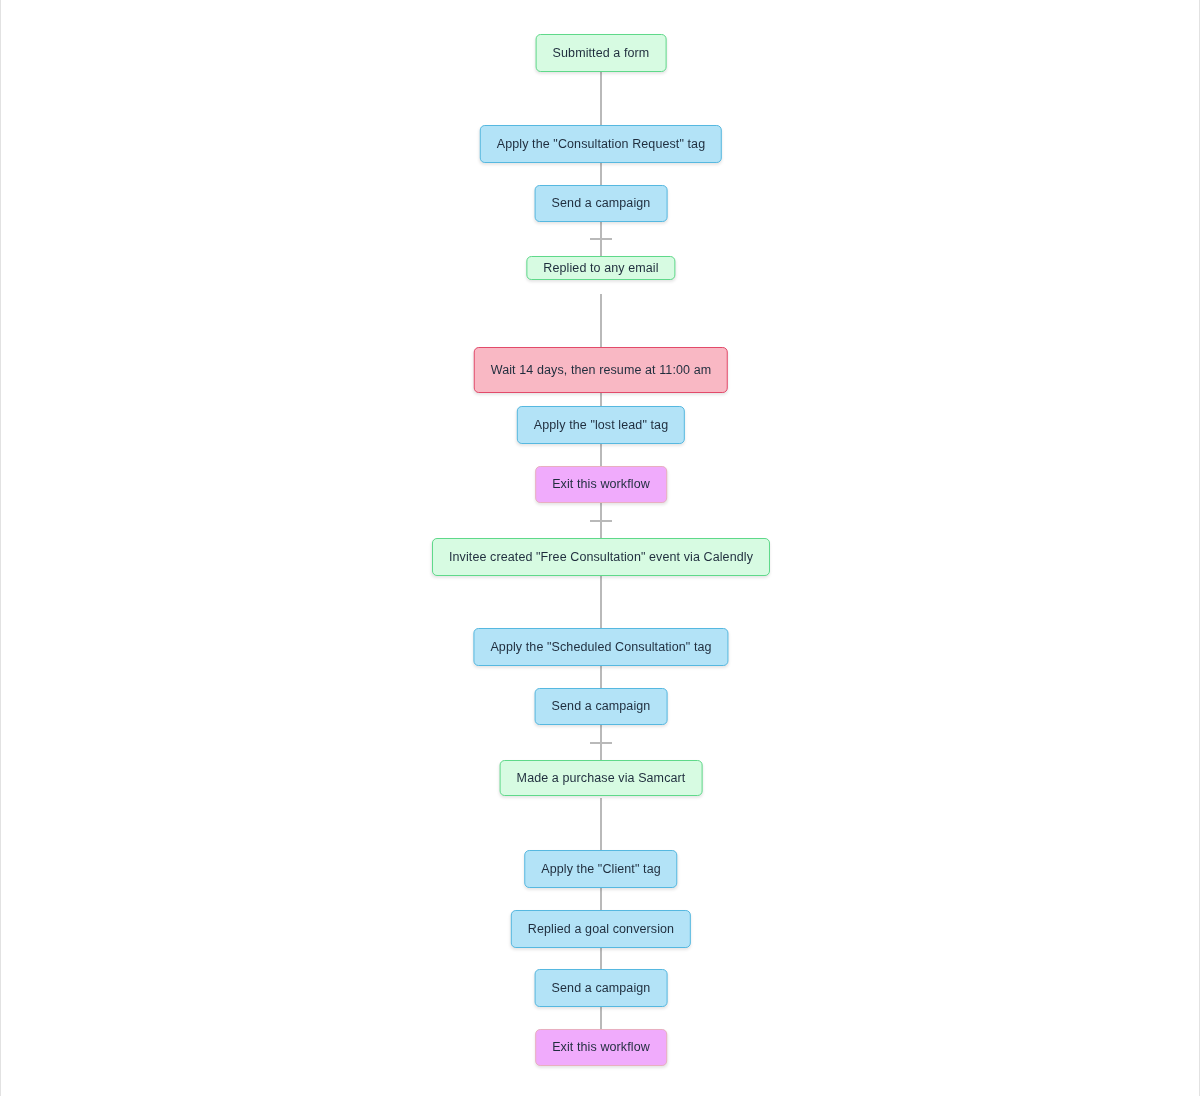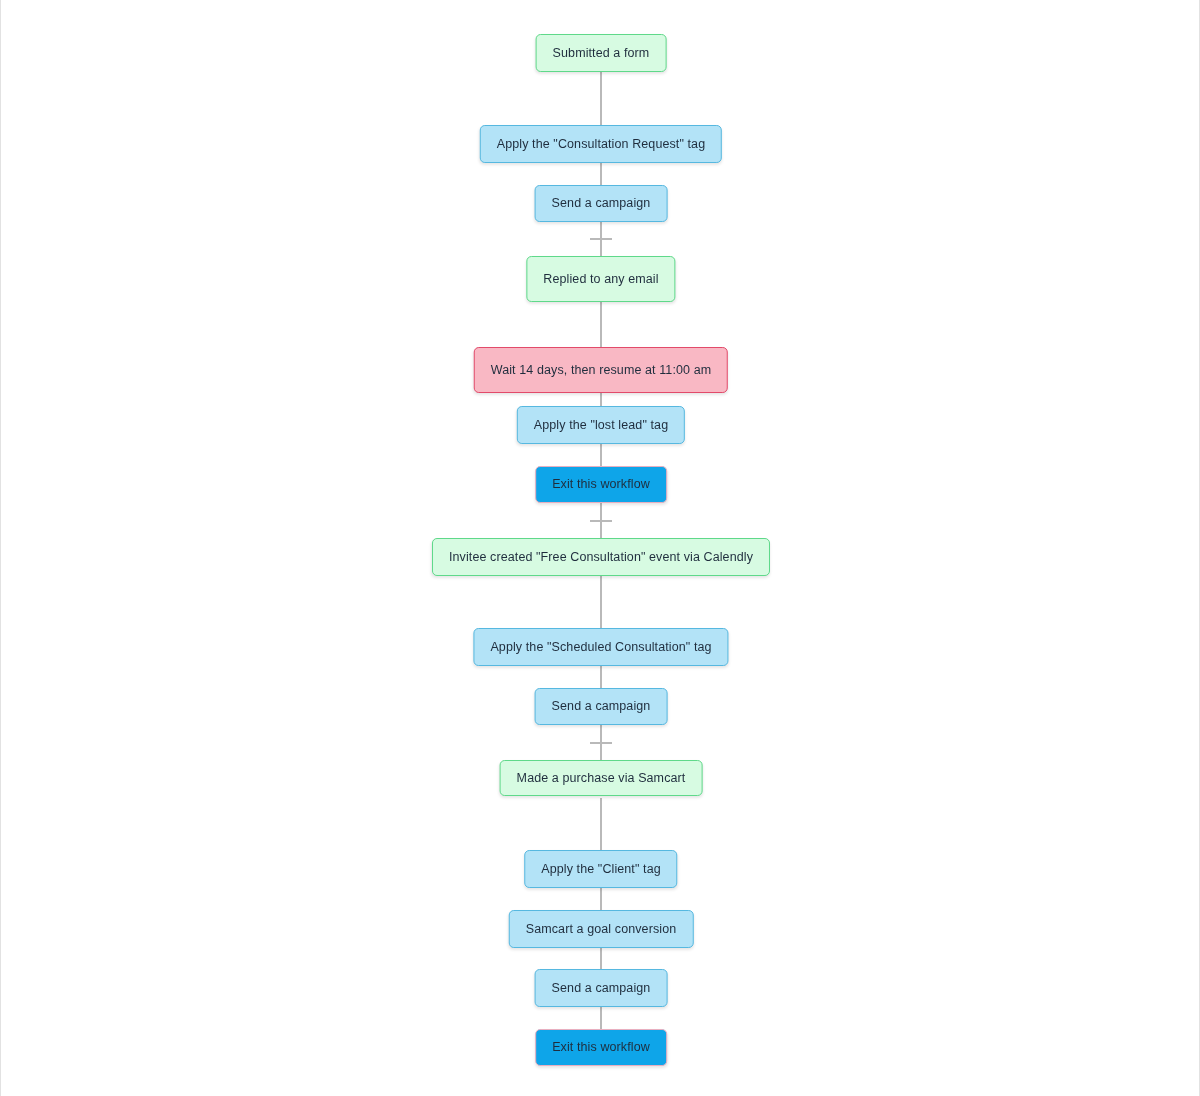--- a/index.html
+++ b/index.html
@@ -75,21 +75,21 @@
     background: #b3e3f7;
     border-color: #56b8e0;
   }
 
   .type-wait {
     background: #f9b8c4;
     border-color: #e24a6a;
   }
 
   .type-exit {
-    background: #0ea5e9;
+    background: #f0abfc;
     border-color: #e8afc0;
     padding-left: 16px;
   }
 </style>
 </head>
 <body>
 
 <div id="canvas">
     <div class="connector" style="top: 72px; height: 53px;"></div>
     <div class="connector" style="top: 163px; height: 22px;"></div>
@@ -110,21 +110,21 @@
     <div class="connector" style="top: 1007px; height: 22px;"></div>
     <div class="node type-trigger" style="top: 34px; height: 38px; min-width: 100px;">
       <span class="node-label">Submitted a form</span>
     </div>
     <div class="node type-action" style="top: 125px; height: 38px; min-width: 180px;">
       <span class="node-label">Apply the "Consultation Request" tag</span>
     </div>
     <div class="node type-action" style="top: 185px; height: 37px; min-width: 98px;">
       <span class="node-label">Send a campaign</span>
     </div>
-    <div class="node type-trigger" style="top: 256px; height: 46px; min-width: 110px;">
+    <div class="node type-trigger" style="top: 256px; height: 24px; min-width: 110px;">
       <span class="node-label">Replied to any email</span>
     </div>
     <div class="node type-wait" style="top: 347px; height: 46px; min-width: 188px;">
       <span class="node-label">Wait 14 days, then resume at 11:00 am</span>
     </div>
     <div class="node type-action" style="top: 406px; height: 38px; min-width: 126px;">
       <span class="node-label">Apply the "lost lead" tag</span>
     </div>
     <div class="node type-exit" style="top: 466px; height: 37px; min-width: 96px;">
       <span class="node-label">Exit this workflow</span>
@@ -138,21 +138,21 @@
     <div class="node type-action" style="top: 688px; height: 37px; min-width: 98px;">
       <span class="node-label">Send a campaign</span>
     </div>
     <div class="node type-trigger" style="top: 760px; height: 36px; min-width: 154px;">
       <span class="node-label">Made a purchase via Samcart</span>
     </div>
     <div class="node type-action" style="top: 850px; height: 38px; min-width: 112px;">
       <span class="node-label">Apply the "Client" tag</span>
     </div>
     <div class="node type-action" style="top: 910px; height: 38px; min-width: 132px;">
-      <span class="node-label">Samcart a goal conversion</span>
+      <span class="node-label">Replied a goal conversion</span>
     </div>
     <div class="node type-action" style="top: 969px; height: 38px; min-width: 98px;">
       <span class="node-label">Send a campaign</span>
     </div>
     <div class="node type-exit" style="top: 1029px; height: 37px; min-width: 96px;">
       <span class="node-label">Exit this workflow</span>
     </div>
   </div>
 
 </body></html>

